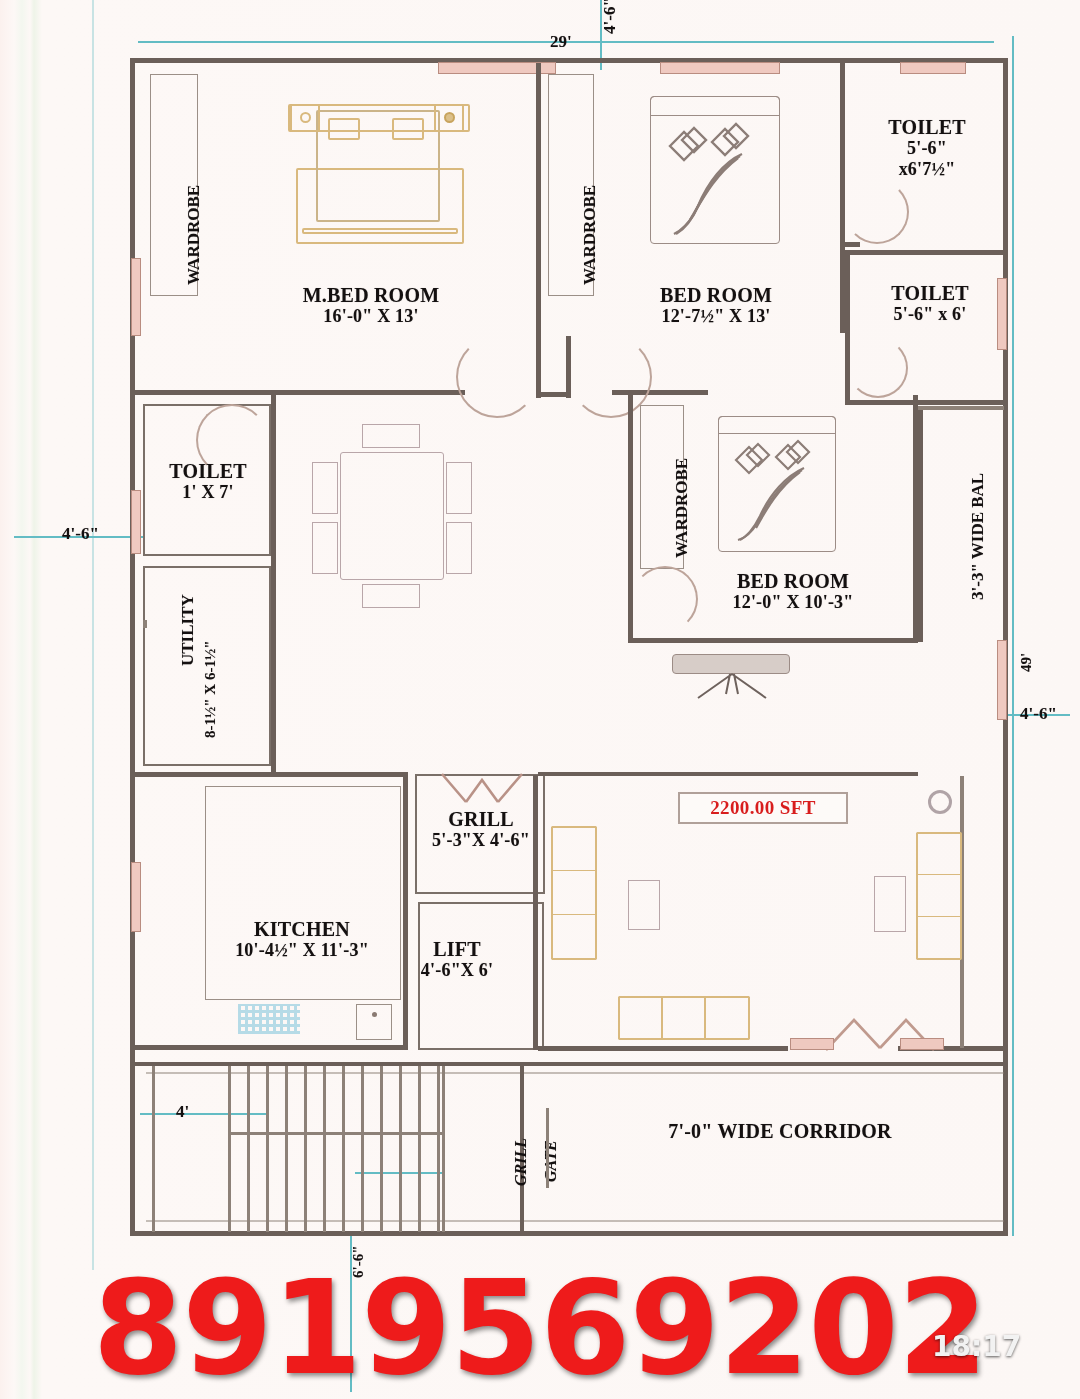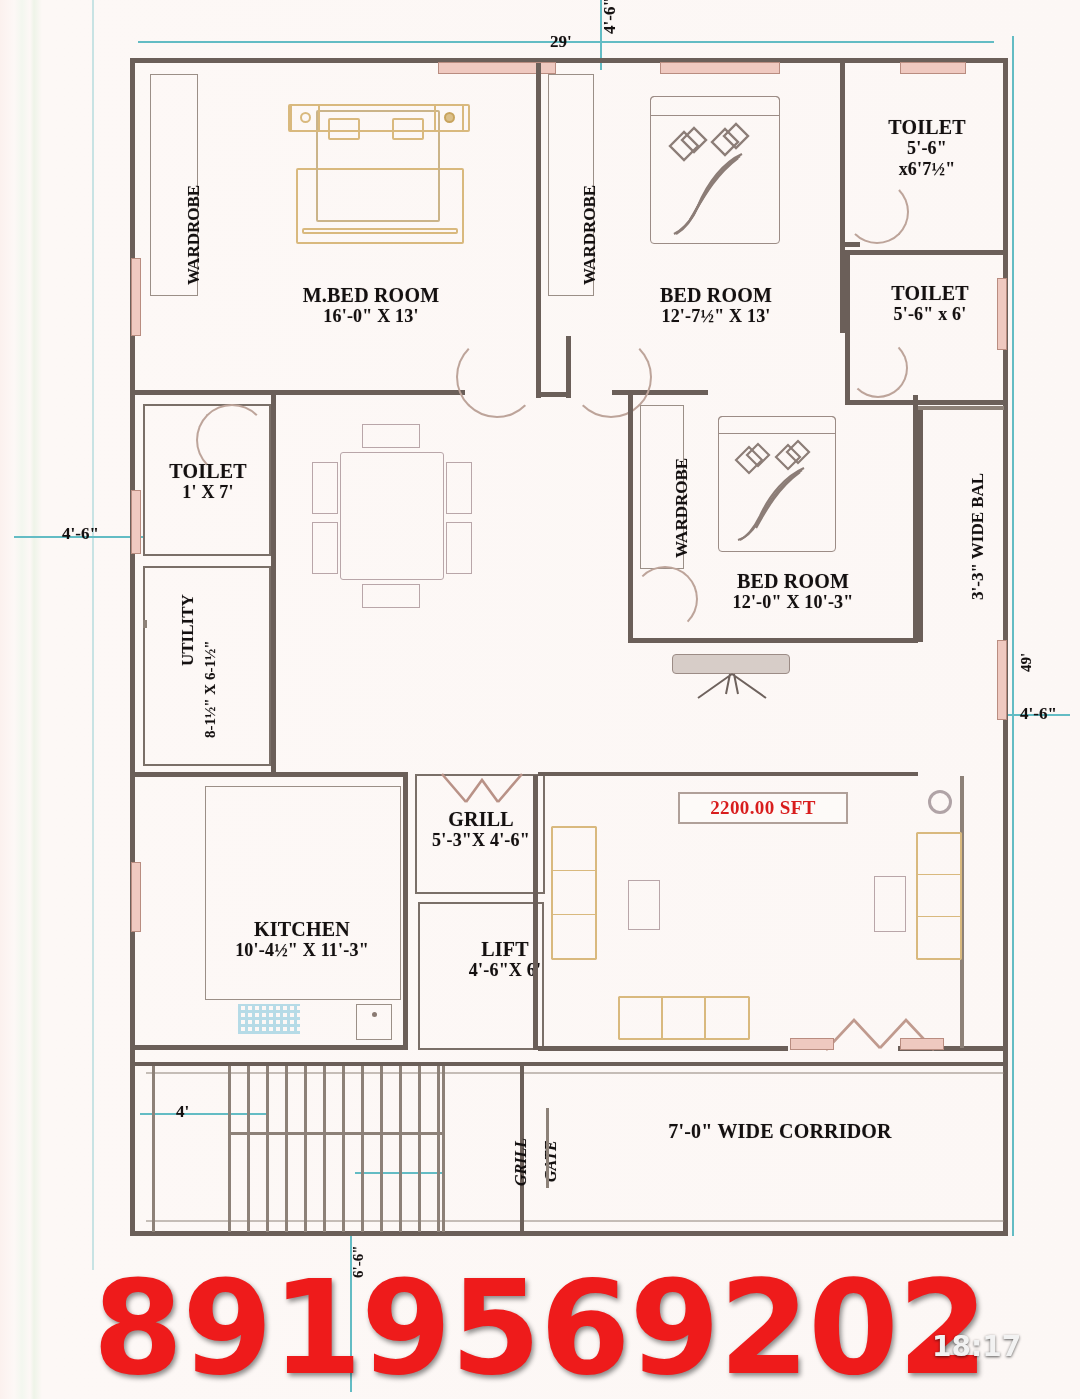--- a/index.html
+++ b/index.html
@@ -236,21 +236,21 @@
   <div class="room" style="left:415px;top:774px;width:130px;height:120px;"></div>
   <div class="lbl" style="left:410px;top:808px;width:142px;">
     <span class="nm">GRILL</span>
     <span class="dim">5'-3"X 4'-6"</span>
   </div>
   <svg style="position:absolute;left:440px;top:772px;width:84px;height:34px;" viewBox="0 0 84 34">
     <path d="M2 2 L26 30 M82 2 L58 30 M26 30 L42 8 L58 30" stroke="#b99287" stroke-width="2.6" fill="none"></path>
   </svg>
 
   <div class="room" style="left:418px;top:902px;width:126px;height:148px;"></div>
-  <div class="lbl" style="left:436px;top:938px;width:138px;">
+  <div class="lbl" style="left:388px;top:938px;width:138px;">
     <span class="nm">LIFT</span>
     <span class="dim">4'-6"X 6'</span>
   </div>
 
   <div class="wall" style="left:533px;top:775px;width:5px;height:275px;"></div>
   <div class="wall" style="left:538px;top:772px;width:380px;height:4px;"></div>
   <div class="wall" style="left:538px;top:1046px;width:250px;height:5px;"></div>
   <div class="wall" style="left:898px;top:1046px;width:106px;height:5px;"></div>
   <div class="wallL" style="left:960px;top:776px;width:4px;height:272px;"></div>
 

